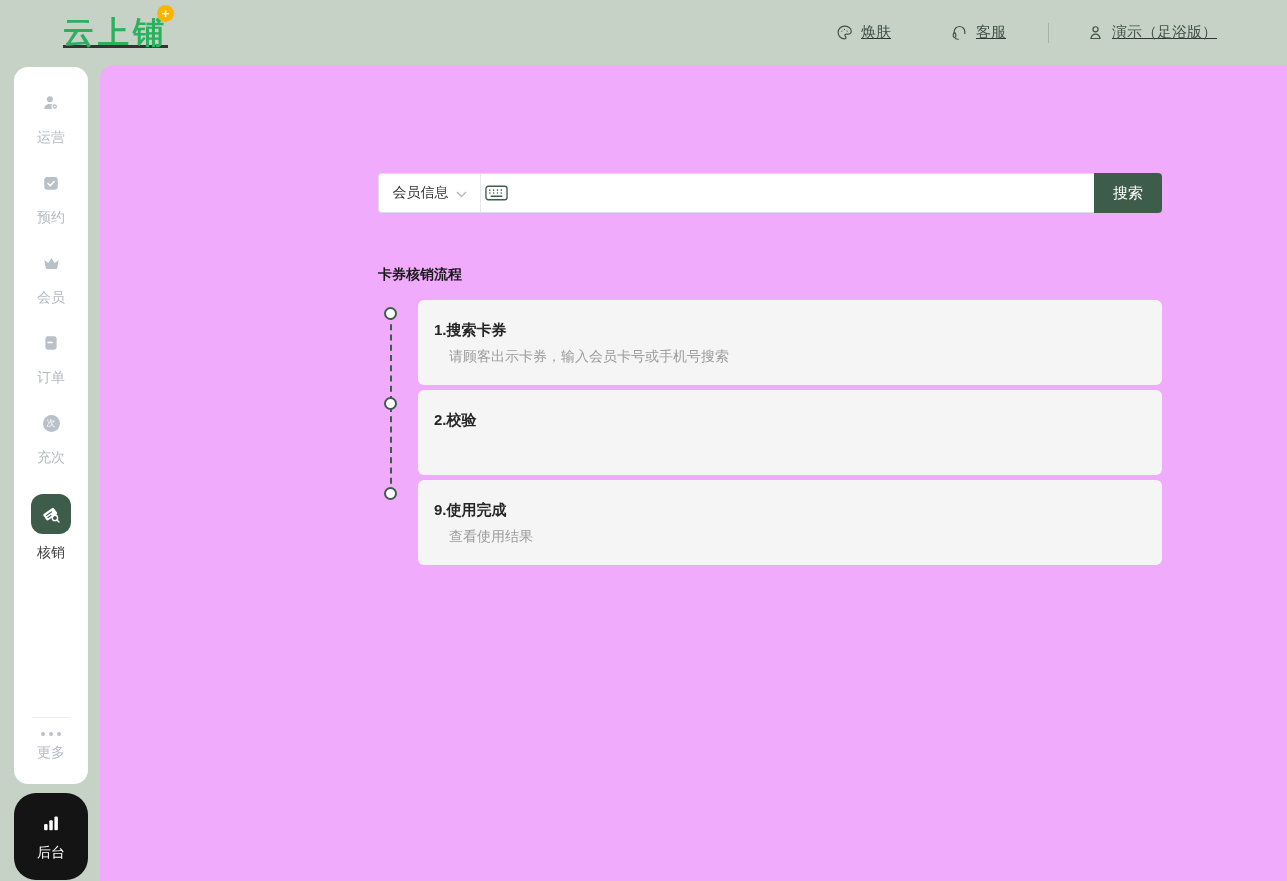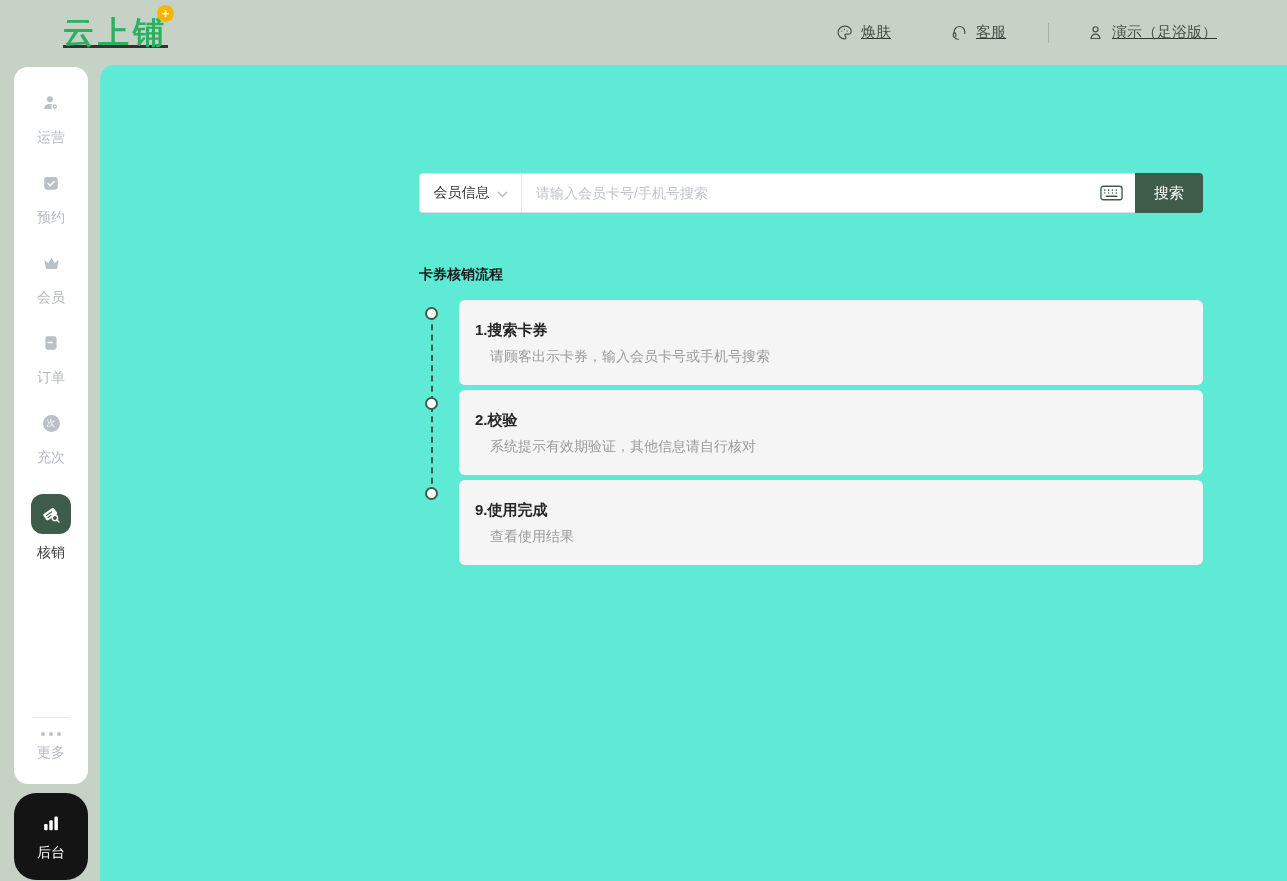--- a/index.html
+++ b/index.html
@@ -52,21 +52,21 @@
   .backend {
     position:absolute; left:14px; top:793px; width:74px; height:87px;
     background:#141414; border-radius:22px; color:#fff;
     display:flex; flex-direction:column; align-items:center; justify-content:center; gap:7px;
     font-size:14px; cursor:pointer;
   }
 
   
   .main {
     position:absolute; left:100px; top:65px; right:0; bottom:0;
-    background:#5eead4; border-top-left-radius:14px;padding-left:41px;
+    background:#f0abfc; border-top-left-radius:14px;
   }
   .content { padding:108px 0 0 278px; }
 
   
   .search-bar { width:784px; height:40px; display:flex; align-items:stretch; }
   .search-box {
     flex:1; display:flex; align-items:center; background:#fff;
     border:1px solid #dcdfe6; border-radius:4px 0 0 4px; border-right:none;
   }
   .search-select {
@@ -225,21 +225,20 @@
     <div class="search-bar">
       <div class="search-box">
         <div class="search-select">
           <span>会员信息</span>
           <span>
             <svg width="11" height="7" viewBox="0 0 11 7" fill="none" stroke="#b6bac2" stroke-width="1.5">
               <path d="M1 1l4.5 4.5L10 1"></path>
             </svg>
           </span>
         </div>
-        <input class="search-input" type="text" placeholder="请输入会员卡号/手机号搜索" style="">
         <div class="kbd-btn">
           <svg width="23" height="16" viewBox="0 0 24 16" fill="none" stroke="#3e5c4a" stroke-width="1.4">
             <rect x="1" y="1" width="22" height="14" rx="2.4"></rect>
             <path d="M5 5h.01M9 5h.01M13 5h.01M17 5h.01M5 8h.01M9 8h.01M13 8h.01M17 8h.01M6.5 11.5h11" stroke-linecap="round" stroke-width="1.6"></path>
           </svg>
         </div>
       </div>
       <button class="search-btn">搜索</button>
     </div>
 
@@ -257,21 +256,20 @@
           <div class="step-desc">请顾客出示卡券，输入会员卡号或手机号搜索</div>
         </div>
       </div>
 
       <div class="step">
         <div class="step-marker">
             <span class="step-circle"></span>
           </div>
         <div class="step-card">
           <div class="step-title">2.校验</div>
-          <div class="step-desc">系统提示有效期验证，其他信息请自行核对</div>
         </div>
       </div>
 
       <div class="step">
         <div class="step-marker">
             <span class="step-circle"></span>
           </div>
         <div class="step-card">
           <div class="step-title">9.使用完成</div>
           <div class="step-desc">查看使用结果</div>

